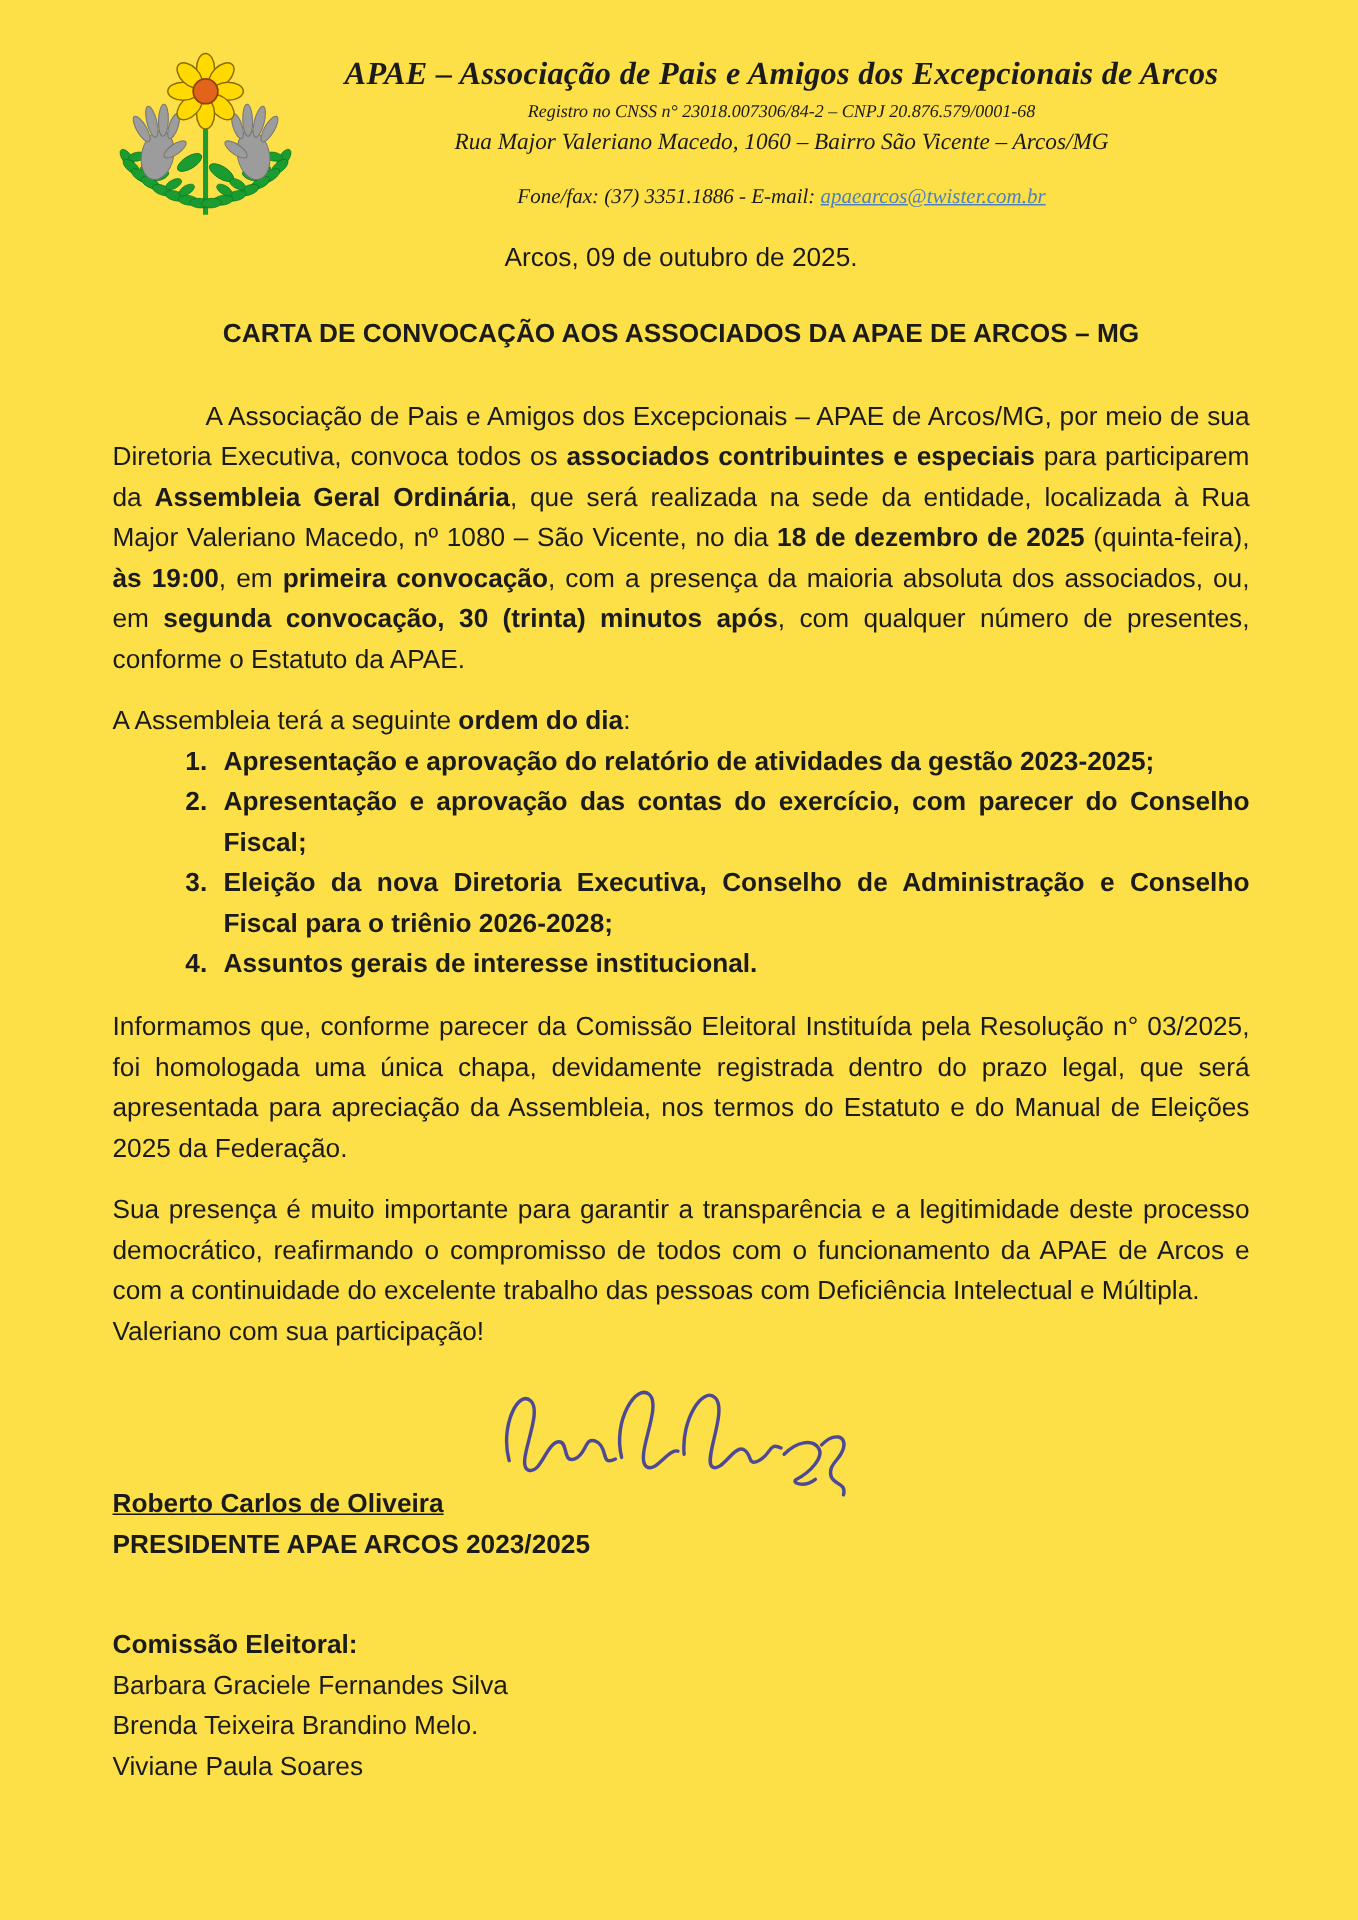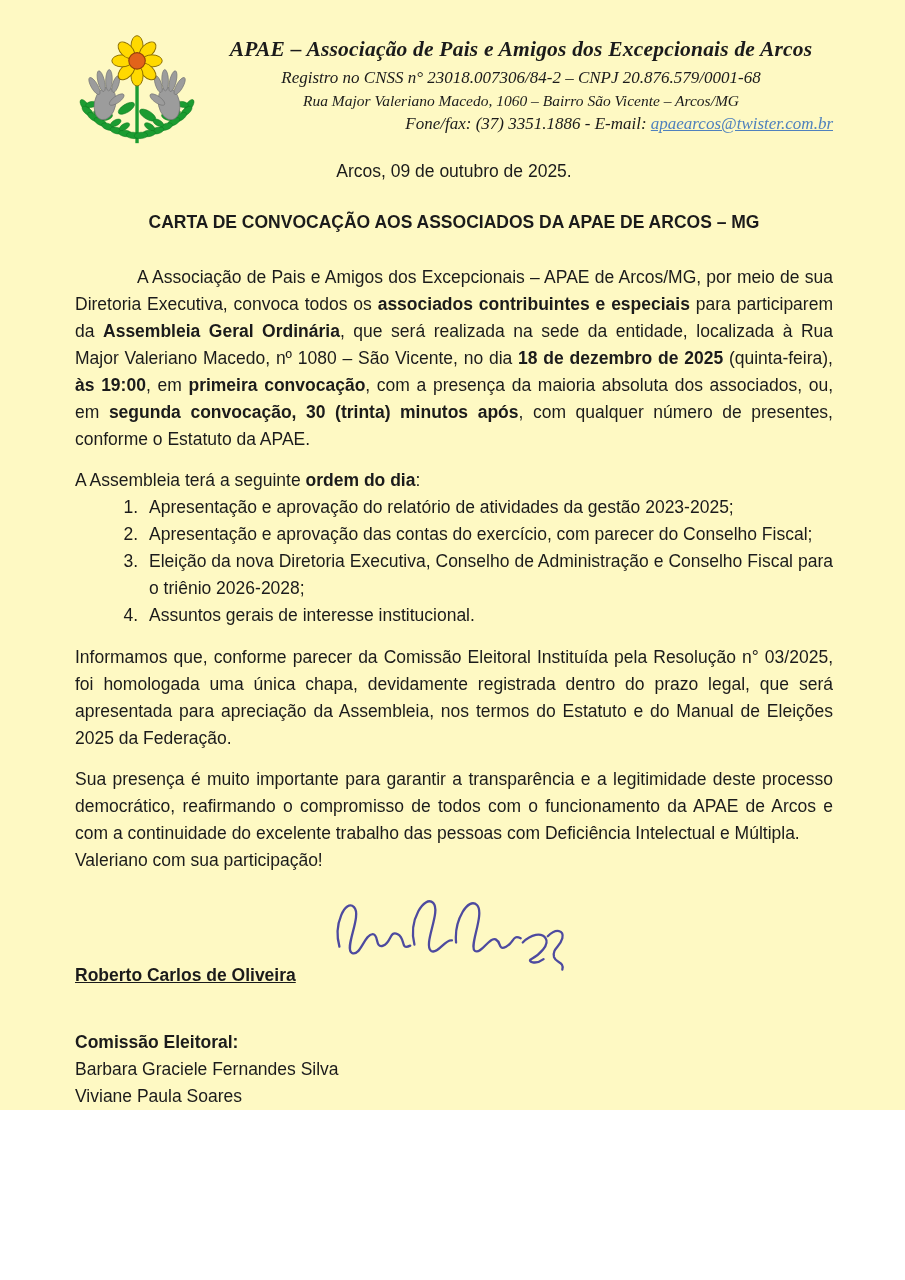--- a/index.html
+++ b/index.html
@@ -1,52 +1,52 @@
 <!DOCTYPE html>
 <html lang="pt-BR" style="--text: #1b1b1b; --email_link: #4f81bd; --signature_ink: #3f3c9c; --petal_yellow: #ffd900; --flower_center: #e2631a; --leaf_green: #1b9c31; --hand_gray: #9c9c9c;"><head>
 <meta charset="utf-8">
 <style>
   :root{ --text:#1b1b1b; }
   html,body{margin:0;padding:0;background:#ffffff;}
   .page{
     position:relative;
-    width:905px;height:1110px;
+    width:905px;height:1280px;
     box-sizing:border-box;
-    background:#fef9c3;
+    background:#fde047;
     padding:26px 72px 0 75px;
     font-family:"Liberation Sans",sans-serif;
     font-size:17.5px;
     line-height:27px;
     color:var(--text);
     overflow:hidden;
   }
   
   .letterhead{display:flex;align-items:flex-start;gap:6px;margin-bottom:10px;}
   .logo{width:128px;flex:0 0 128px;}
   .logo svg{width:126px;height:122px;display:block;}
   .head-text{
     flex:1;text-align:center;
     font-family:"Liberation Serif",serif;
     font-style:italic;
     padding-top:10px;
     line-height:1.3;
   }
   .org{font-size:21.5px;font-weight:bold;letter-spacing:.2px;}
-  .reg{font-size:17px;margin-top:3px;}
+  .reg{font-size:12px;margin-top:3px;}
   .addr{font-size:15.5px;margin-top:2px;}
-  .fone{font-size:17px;margin-top:2px;text-align:right;}
+  .fone{font-size:14px;margin-top:18px;}
   .email{color:var(--email_link);text-decoration:underline;cursor:pointer;}
   
   .dateline{text-align:center;margin-top:6px;}
   .title{font-size:17.5px;font-weight:bold;text-align:center;margin:24px 0 28px;}
   p.para{margin:0 0 14px;text-align:justify;}
   .indent{text-indent:62px;}
   .nobot{margin-bottom:0 !important;}
   .agenda{margin:0 0 15px;padding-left:68px;}
-  .agenda li{text-align:justify;padding-left:6px;}
+  .agenda li{text-align:justify;padding-left:6px;font-weight:bold;}
   .inset{margin-left:20px;margin-right:12px;}
   .closing{margin-top:24px;margin-bottom:2px;}
   
   .sigblock{}
   .signature{display:block;margin:2px auto -10px;width:250px;height:84px;}
   .signer{font-weight:bold;text-decoration:underline;}
   .role{font-weight:bold;}
   
   .commission{margin-top:40px;}
   .chead{font-weight:bold;}
@@ -168,24 +168,25 @@
     <svg class="signature" viewBox="0 0 240 80" xmlns="http://www.w3.org/2000/svg">
       <g fill="none" stroke-linecap="round" stroke-width="2.2" opacity="0.92" style="stroke:var(--signature_ink)">
         <path d="M10 56 C4 34 16 10 24 18 C32 26 14 58 22 62 C30 66 34 44 42 44 C48 44 44 58 52 55 C60 52 58 40 66 44 C74 48 68 60 78 55"></path>
         <path d="M82 54 C76 30 92 6 100 14 C108 22 90 54 98 60 C104 64 112 48 118 50"></path>
         <path d="M122 52 C120 30 134 8 142 16 C150 24 134 56 140 60 C146 64 154 46 160 49 C166 52 162 60 170 56 C178 52 176 44 184 48"></path>
         <path d="M186 52 C194 44 204 42 208 48 C212 54 202 64 194 68 C190 70 198 74 206 68"></path>
         <path d="M210 46 C218 38 226 40 224 48 C222 56 214 58 216 66 C218 72 226 70 224 78"></path>
       </g>
     </svg>
     <div class="signer">Roberto Carlos de Oliveira</div>
+    <div class="role">PRESIDENTE APAE ARCOS 2023/2025</div>
   </div>
 
   <div class="commission">
     <div class="chead">Comissão Eleitoral:</div>
     <div>
         <div>Barbara Graciele Fernandes Silva</div>
+        <div>Brenda Teixeira Brandino Melo.</div>
         <div>Viviane Paula Soares</div>
-        <div>Brenda Teixeira Brandino Melo.</div>
       </div>
   </div>
 
 </div>
 
 </body></html>

